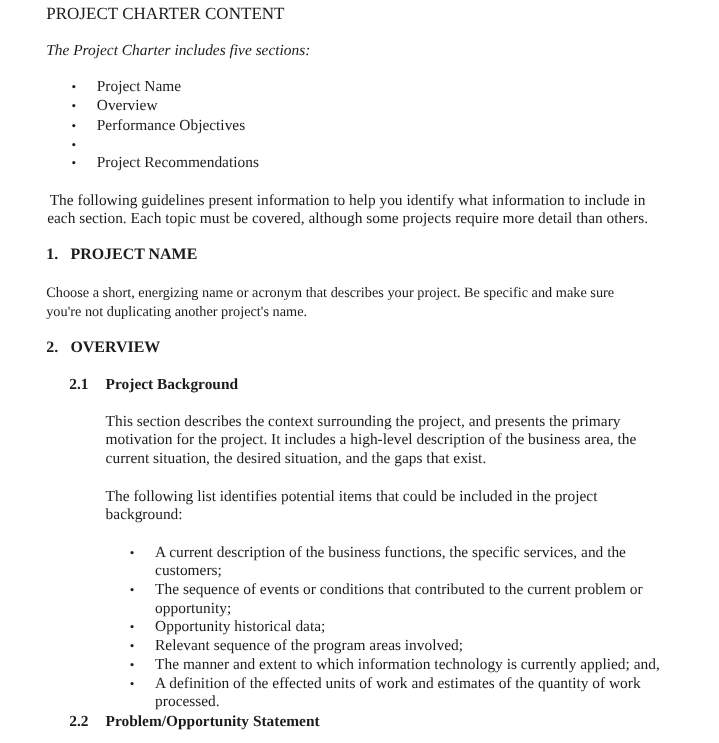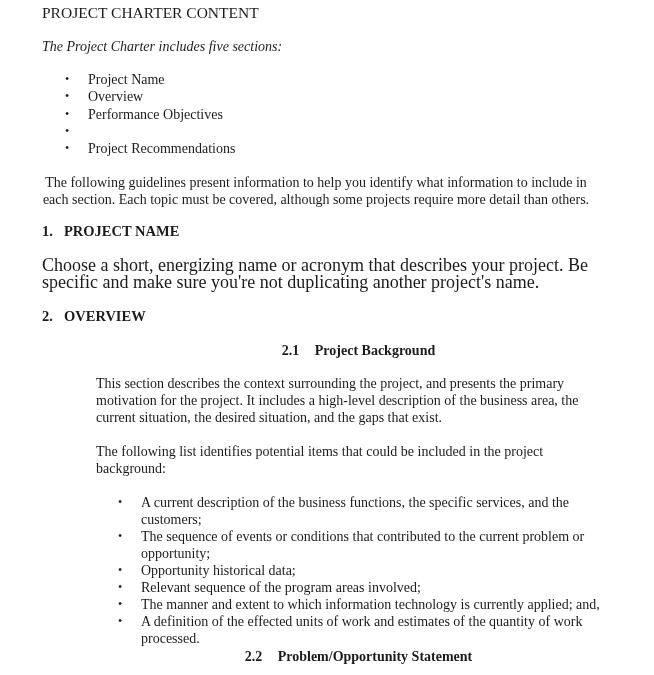--- a/index.html
+++ b/index.html
@@ -63,30 +63,29 @@
   }
   .h-sec .num {
     flex: none;
     width: 22px;
   }
   .h-sec-1 { margin-top: 15px; }
   .h-sec-2 { margin-top: 17px; }
   .s1-body {
     margin: 18px 0 0 42px;
     width: 548px;
-    font-size: 18px;
+    font-size: 13px;
     line-height: 17px;
   }
   .h-sub {
     display: flex;
     margin-left: 63px;
     font-weight: bold;
     font-size: 14px;
     line-height: 17px;
-    justify-content: center;
   }
   .h-sub .num {
     flex: none;
     width: 33px;
   }
   .h-sub-21 { margin-top: 18px; }
   .h-sub-22 { margin-top: 1px; }
   .sub-body {
     margin: 16px 0 0 96px;
     width: 500px;

